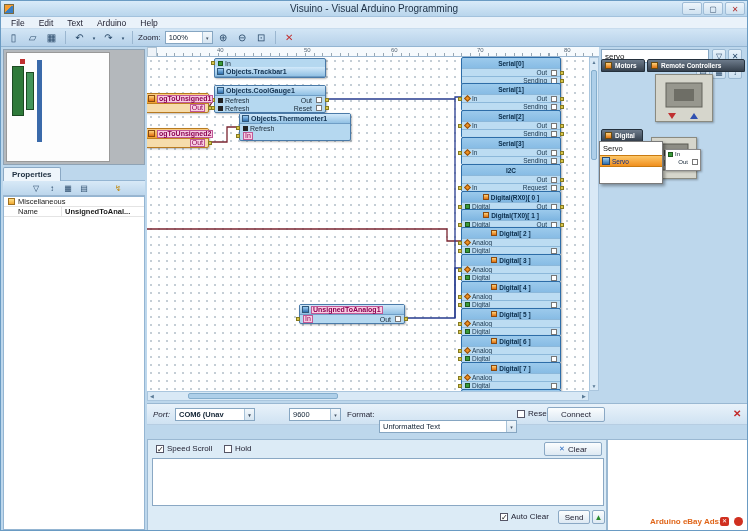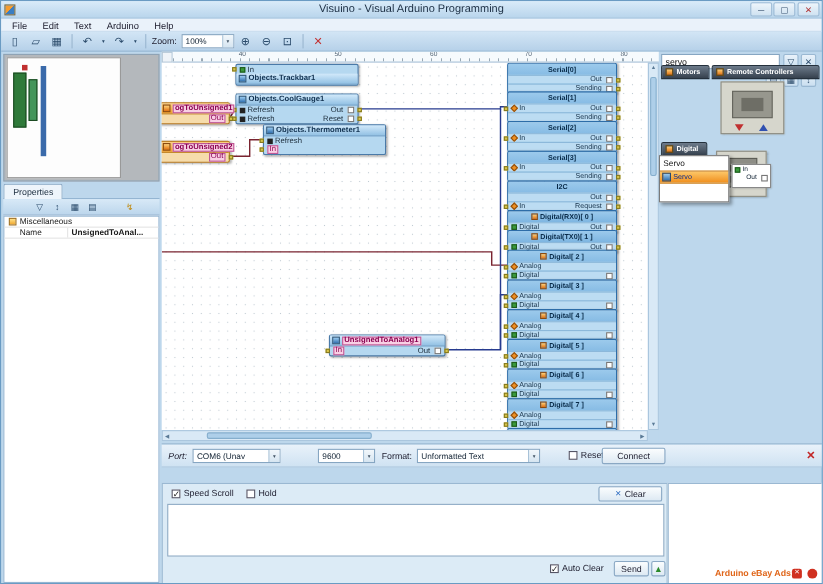--- a/index.html
+++ b/index.html
@@ -18,21 +18,21 @@
   .tbtn.red{color:#c23030;}
   .tsep{width:1px;height:13px;background:#9ab6d0;margin:0 3px;}
   .combo{height:13px;background:#fff;border:1px solid #86a6c2;display:inline-flex;align-items:center;font-size:7.5px;padding-left:3px;color:#123;}
   .combo .arr{margin-left:auto;width:10px;height:100%;display:inline-flex;align-items:center;justify-content:center;background:linear-gradient(#f2f7fb,#d6e5f1);border-left:1px solid #a8c2d8;font-size:5px;color:#456;}
   .lbl{font-size:8px;color:#223;}
   
   #minimap{left:2px;top:48px;width:142px;height:116px;background:#b4b8bc;border:1px solid #8fa3b5;}
   #mpage{position:absolute;left:2px;top:2px;width:104px;height:110px;background:#fdfdfd;border:1px solid #999;}
   #tabstrip{left:2px;top:166px;width:142px;height:14px;border-bottom:1px solid #94b5d2;}
   .tab{display:inline-flex;align-items:center;height:14px;padding:0 8px;font-size:8px;border:1px solid #8aa8c4;border-bottom:none;border-radius:2px 2px 0 0;background:#c2d8ea;color:#234;}
-  .tab.active{background:#eef5fb;font-weight:normal;text-align:center;}
+  .tab.active{background:#eef5fb;font-weight:bold;text-align:center;}
   #proptools{left:2px;top:180px;width:142px;height:15px;background:linear-gradient(#d8e9f7,#bcd6ec);border-bottom:1px solid #9ab6d0;display:flex;align-items:center;padding-left:26px;gap:2px;}
   .ptbtn{width:14px;height:13px;display:inline-flex;align-items:center;justify-content:center;font-size:8px;color:#2a4a6a;}
   #propgrid{left:2px;top:195px;width:142px;height:334px;background:#fff;border:1px solid #94b5d2;font-size:7.5px;}
   .prow{position:relative;height:10px;display:flex;align-items:center;border-bottom:1px solid #e4e4e4;}
   .prow .c1{width:58px;padding-left:14px;display:flex;align-items:center;gap:2px;border-right:1px solid #e4e4e4;height:100%;}
   .prow .c2{flex:1;padding-left:3px;display:flex;align-items:center;height:100%;}
   .prow.sel{background:#16365c;color:#fff;height:12px;}
   .editbox{flex:1;height:10px;background:#fff;border:1px solid #4a90d0;color:#111;font-size:7.5px;display:flex;align-items:center;padding-left:2px;margin-right:1px;}
   .gicon{width:7px;height:7px;background:linear-gradient(#ffe28a,#f0a830);border:1px solid #a07020;}
   .sicon{width:7px;height:7px;background:linear-gradient(#8adf9a,#2f7ec2);border:1px solid #2a5a80;}
@@ -665,31 +665,31 @@
       <svg width="44" height="40">
         <rect x="8" y="6" width="28" height="26" fill="#8d8d85" stroke="#5a5a52"></rect>
         <rect x="12" y="12" width="20" height="6" fill="#3a3a36"></rect>
         <rect x="12" y="22" width="20" height="6" fill="#55554e"></rect>
       </svg>
     </div>
   </div>
 
   <div id="connbar" class="abs">
     <span class="abs lbl" style="left:6px;top:6px;font-style:italic;">Port:</span>
-    <span class="abs combo" style="left:28px;top:4px;width:80px;">
+    <span class="abs combo" style="left:28px;top:4px;width:80px;font-weight:bold;">
       <span>COM6 (Unav</span>
       <span class="arr">▾</span>
     </span>
     <span class="abs lbl" style="left:114px;top:6px;margin-left:47px;">Speed:</span>
     <span class="abs combo" style="left:142px;top:4px;width:52px;">
       <span>9600</span>
       <span class="arr">▾</span>
     </span>
     <span class="abs lbl" style="left:200px;top:6px;">Format:</span>
-    <span class="abs combo" style="left:232px;top:4px;width:112px;">
+    <span class="abs combo" style="left:232px;top:16px;width:138px;">
       <span>Unformatted Text</span>
       <span class="arr">▾</span>
     </span>
     <span class="abs ck" style="left:370px;top:5px;">
       <span class="ckbox"></span>
       <span>Reset</span>
     </span>
     <span class="abs btn" style="left:400px;top:3px;width:58px;height:15px;">Connect</span>
     <span class="abs" style="left:586px;top:4px;color:#c22828;font-weight:bold;font-size:10px;">✕</span>
   </div>

